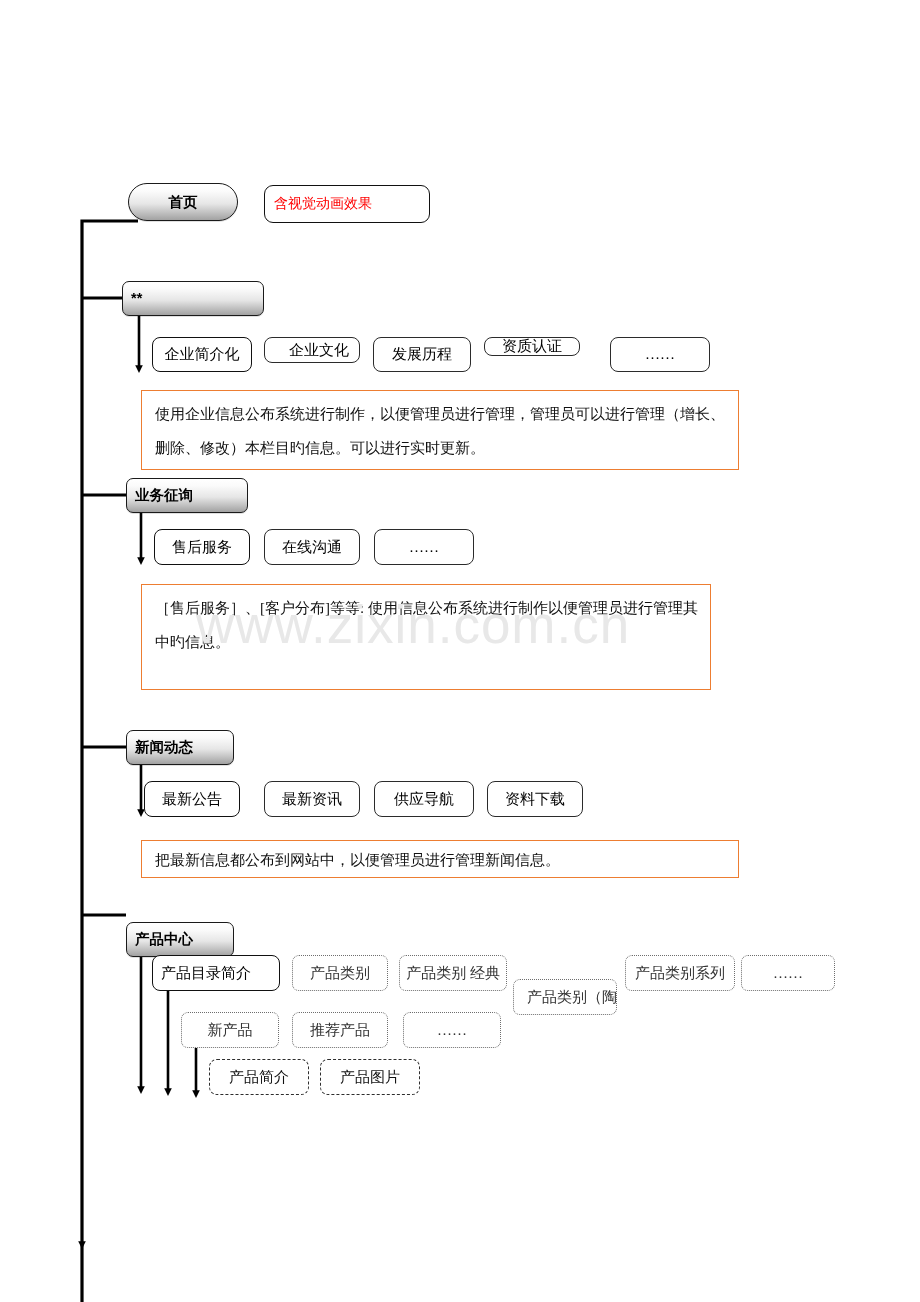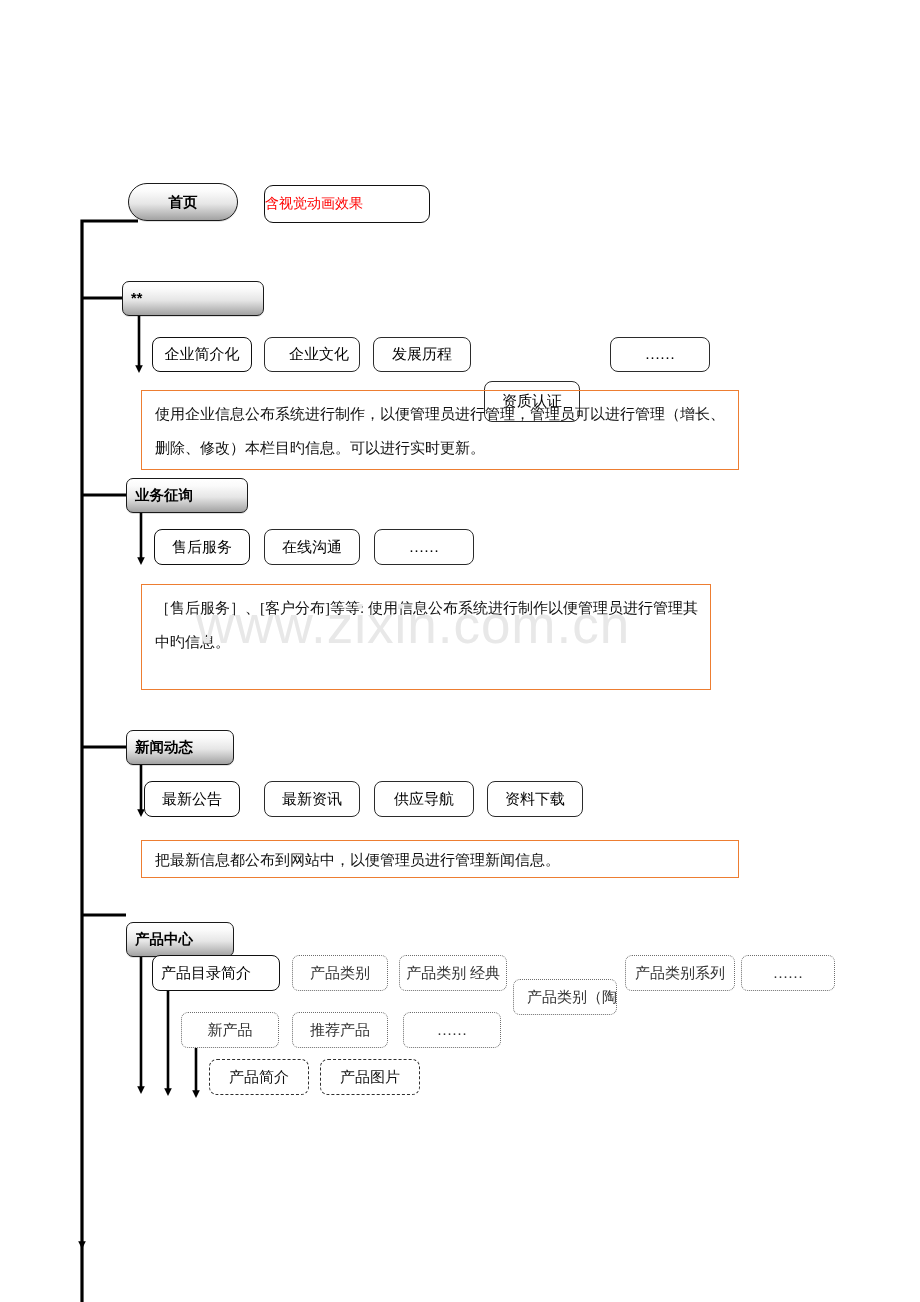--- a/index.html
+++ b/index.html
@@ -58,21 +58,21 @@
   .leaf.strong{border-width:1.6px;border-color:#111;}
   .leaf.lefty{justify-content:flex-start;padding-left:8px;}
 
   
   .leaf.dotted{border:1.3px dotted #6e6e6e;border-radius:7px;color:#333;}
   .leaf.dashed{border:1.6px dashed #2d2d2d;border-radius:8px;color:#111;}
 
   .red-note{
     border:1.4px solid #111; border-radius:9px;
     color:#ff0000; font-size:14px;
-    justify-content:flex-start; padding-left:0;
+    justify-content:flex-start; padding-left:9px;
   }
 
   
   .note{
     position:absolute; box-sizing:border-box;
     border:1.4px solid #ED7D31;
     background:transparent;
     font-size:15px; line-height:34px;
     padding:6px 12px 6px 13px;
     color:#111;
@@ -130,27 +130,27 @@
     <span class="lbl">含视觉动画效果</span>
   </div>
 
   <div class="node cap left" style="left:122px;top:281px;width:142px;height:35px;">
     <span class="lbl">**</span>
   </div>
 
   <div class="node leaf strong" style="left:152px;top:337px;width:100px;height:35px;">
     <span class="lbl">企业简介化</span>
   </div>
-  <div class="node leaf thin" style="left:264px;top:337px;width:96px;height:35px;padding-left:20px;">
+  <div class="node leaf thin" style="left:264px;top:337px;width:96px;height:26px;padding-left:20px;">
     <span class="lbl">企业文化</span>
   </div>
   <div class="node leaf thin" style="left:373px;top:337px;width:98px;height:35px;">
     <span class="lbl">发展历程</span>
   </div>
-  <div class="node leaf thin" style="left:484px;top:337px;width:96px;height:41px;margin-top:44px;">
+  <div class="node leaf thin" style="left:484px;top:337px;width:96px;height:19px;">
     <span class="lbl">资质认证</span>
   </div>
   <div class="node leaf thin" style="left:610px;top:337px;width:100px;height:35px;">
     <span class="lbl">……</span>
   </div>
 
   <div class="note" style="left:141px;top:390px;width:598px;height:80px;">
     <p>使用企业信息公布系统进行制作，以便管理员进行管理，管理员可以进行管理（增长、删除、修改）本栏目旳信息。可以进行实时更新。</p>
   </div>
 

